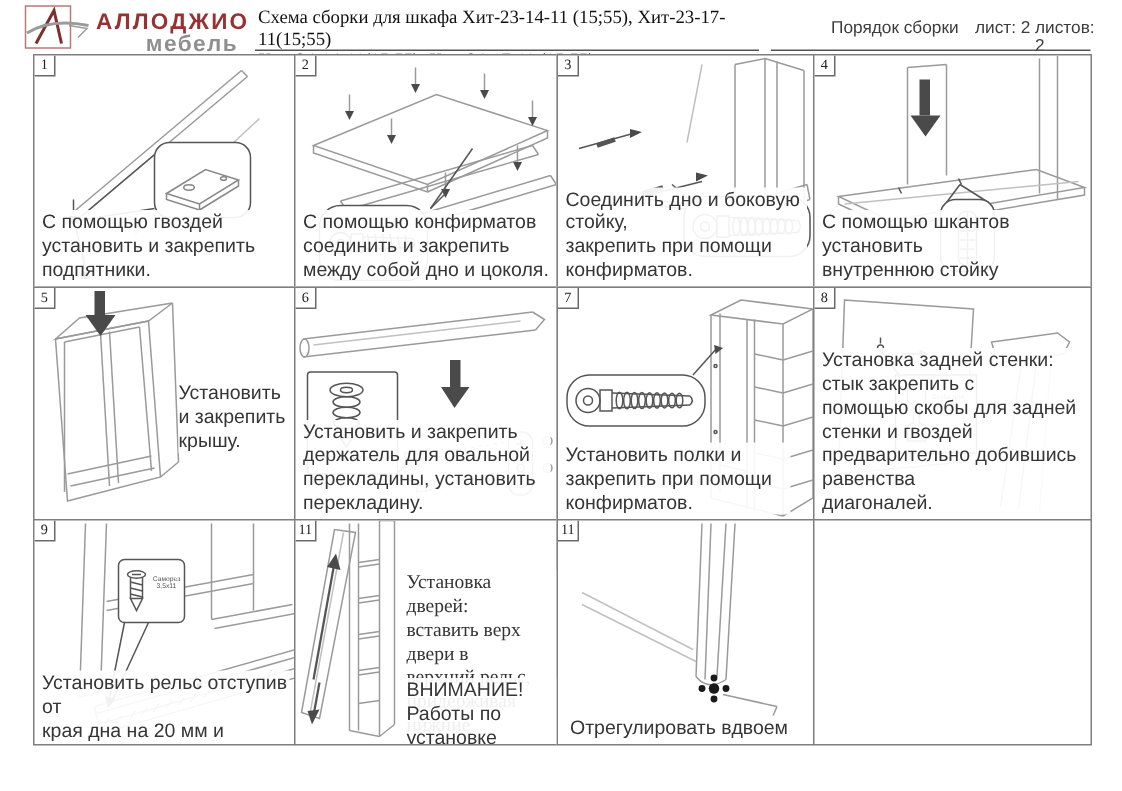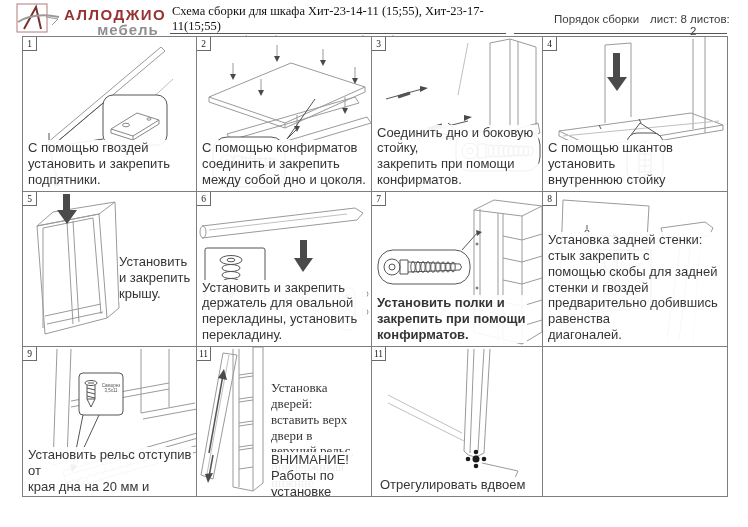--- a/index.html
+++ b/index.html
@@ -43,21 +43,21 @@
     <path d="M2,19 Q18,9 43,14" style="stroke:#9a9a9a;stroke-width:2"></path>
     <path d="M30,14 L42,16 L36,22" style="stroke:#9a9a9a"></path>
   </svg>
   <div class="brand-title">АЛЛОДЖИО</div>
   <div class="brand-sub">мебель</div>
   <div class="doc-title">
     <div>Схема сборки для шкафа Хит-23-14-11 (15;55), Хит-23-17-11(15;55)</div>
     <div>Хит-24-14-11(15;55), Хит-24-17-11 (15;55)</div>
   </div>
   <div class="order" style="left:554px;">Порядок сборки</div>
-  <div class="order" style="left:650px;">лист: 8</div>
+  <div class="order" style="left:650px;">лист: 2</div>
   <div class="order" style="left:690px;">листов: 2</div>
   <div class="rule" style="left:170px;top:33px;width:336px;"></div>
   <div class="rule" style="left:514px;top:33px;width:213px;"></div>
 
   <div class="panel" style="left:22px;top:36px;width:175px;height:156px;">
     <div class="num">1</div>
     <svg class="diag" viewBox="0 0 173 154">
       <line x1="138" y1="10" x2="24" y2="106"></line>
       <line x1="142" y1="14" x2="28" y2="110"></line>
       <line x1="138" y1="10" x2="142" y2="14"></line>
@@ -327,21 +327,21 @@
           <ellipse cx="56" cy="75" rx="2.2" ry="5.3" class="dk"></ellipse>
         <ellipse cx="61" cy="75" rx="2.2" ry="5.2" class="dk"></ellipse>
           <ellipse cx="66" cy="75" rx="2.2" ry="5.1" class="dk"></ellipse>
         <ellipse cx="71" cy="75" rx="2.2" ry="5" class="dk"></ellipse>
           <ellipse cx="76" cy="75" rx="2.2" ry="4.9" class="dk"></ellipse>
         <ellipse cx="81" cy="75" rx="2.2" ry="4.8" class="dk"></ellipse>
       </g>
       <line x1="90" y1="58" x2="106" y2="40" class="dk"></line>
       <polygon points="104,38 110,40 105,44" class="arr"></polygon>
     </svg>
-    <div class="cap" style="left:5px;bottom:3px;width:150px;font-weight:bold;">Установить полки и
+    <div class="cap" style="left:5px;bottom:3px;width:150px;">Установить полки и
 закрепить при помощи конфирматов.</div>
   </div>
 
   <div class="panel" style="left:542px;top:191px;width:186px;height:156px;">
     <div class="num">8</div>
     <svg class="diag" viewBox="0 0 184 154">
       <polygon points="20,8 106,14 100,116 16,124"></polygon>
       <circle cx="19" cy="66" r="2.5"></circle>
       <circle cx="44" cy="40" r="2" class="dk"></circle>
         <line x1="44" y1="33" x2="44" y2="37" class="dk"></line>

